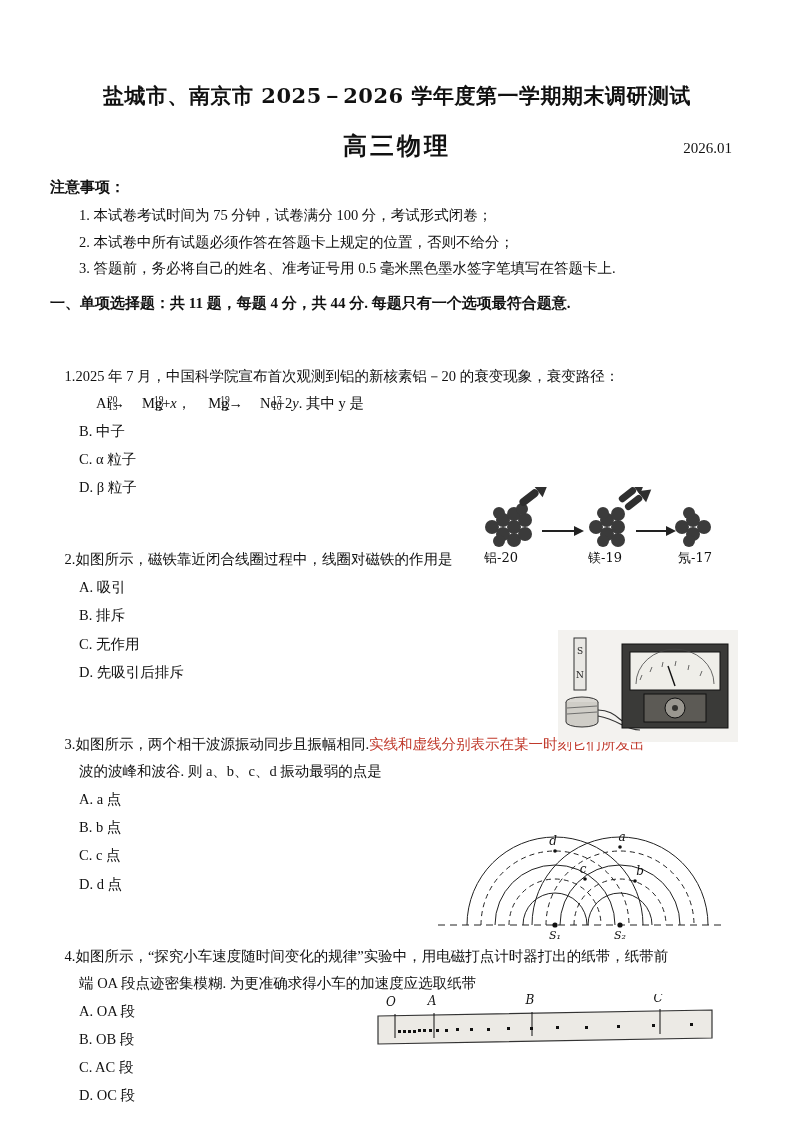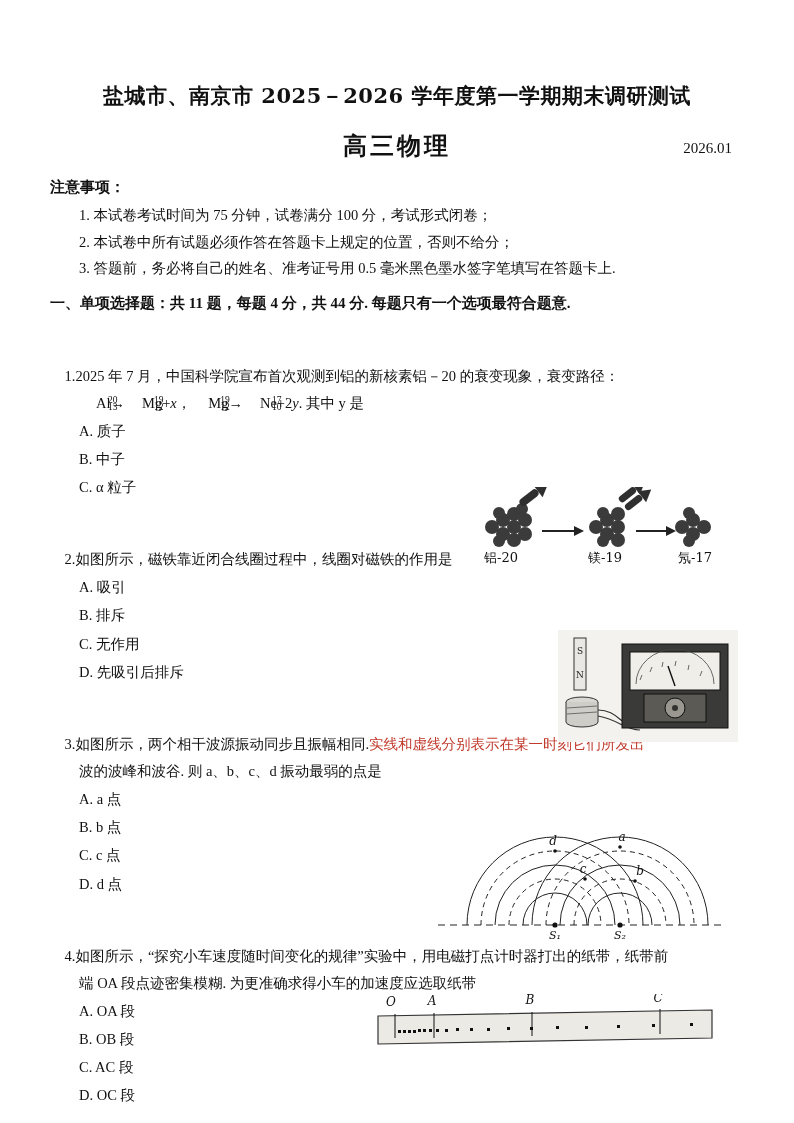--- a/index.html
+++ b/index.html
@@ -137,23 +137,23 @@
 
     <div class="section-head">一、单项选择题：共 11 题，每题 4 分，共 44 分. 每题只有一个选项最符合题意.</div>
 
     <div class="q">
       <div class="q-text">
         <span>1.</span><span>2025 年 7 月，中国科学院宣布首次观测到铝的新核素铝－20 的衰变现象，衰变路径：</span>
       </div>
       <div class="formula">
         <span class="nuc"><i class="top">20</i><i class="bot">13</i></span>Al→<span class="nuc"><i class="top">19</i><i class="bot">12</i></span>Mg+<span class="ital">x</span>，<span class="nuc"><i class="top">19</i><i class="bot">12</i></span>Mg→<span class="nuc"><i class="top">17</i><i class="bot">10</i></span>Ne+2<span class="ital">y</span>.&nbsp;<span>其中 y 是</span>
       </div>
-      <div class="opt">A. 质子</div>
       <div class="opt">B. 中子</div>
       <div class="opt">C. α 粒子</div>
+      <div class="opt">D. β 粒子</div>
     </div>
 
     <div class="q">
       <div class="q-text">
         <span>2.</span><span>如图所示，磁铁靠近闭合线圈过程中，线圈对磁铁的作用是</span>
       </div>
       <div class="opt">A. 吸引</div>
       <div class="opt">B. 排斥</div>
       <div class="opt">C. 无作用</div>
       <div class="opt">D. 先吸引后排斥</div>

